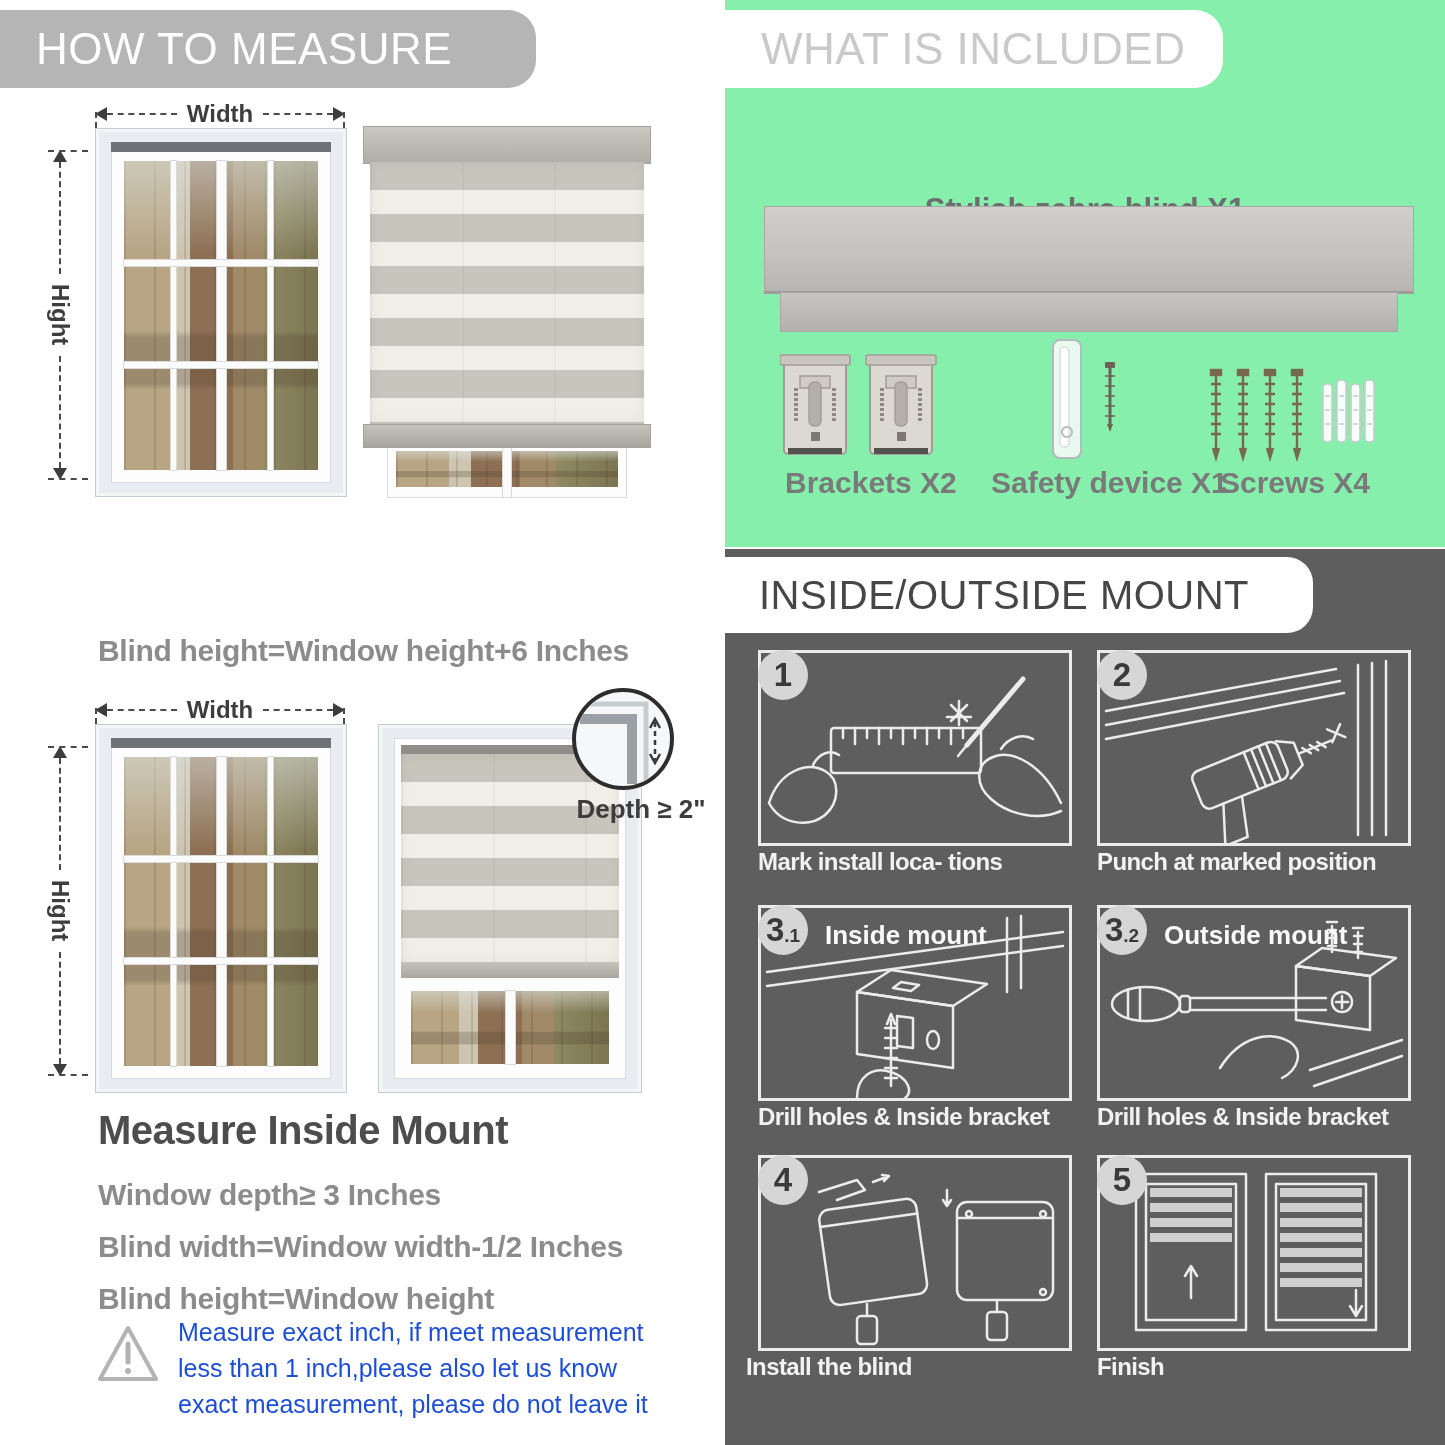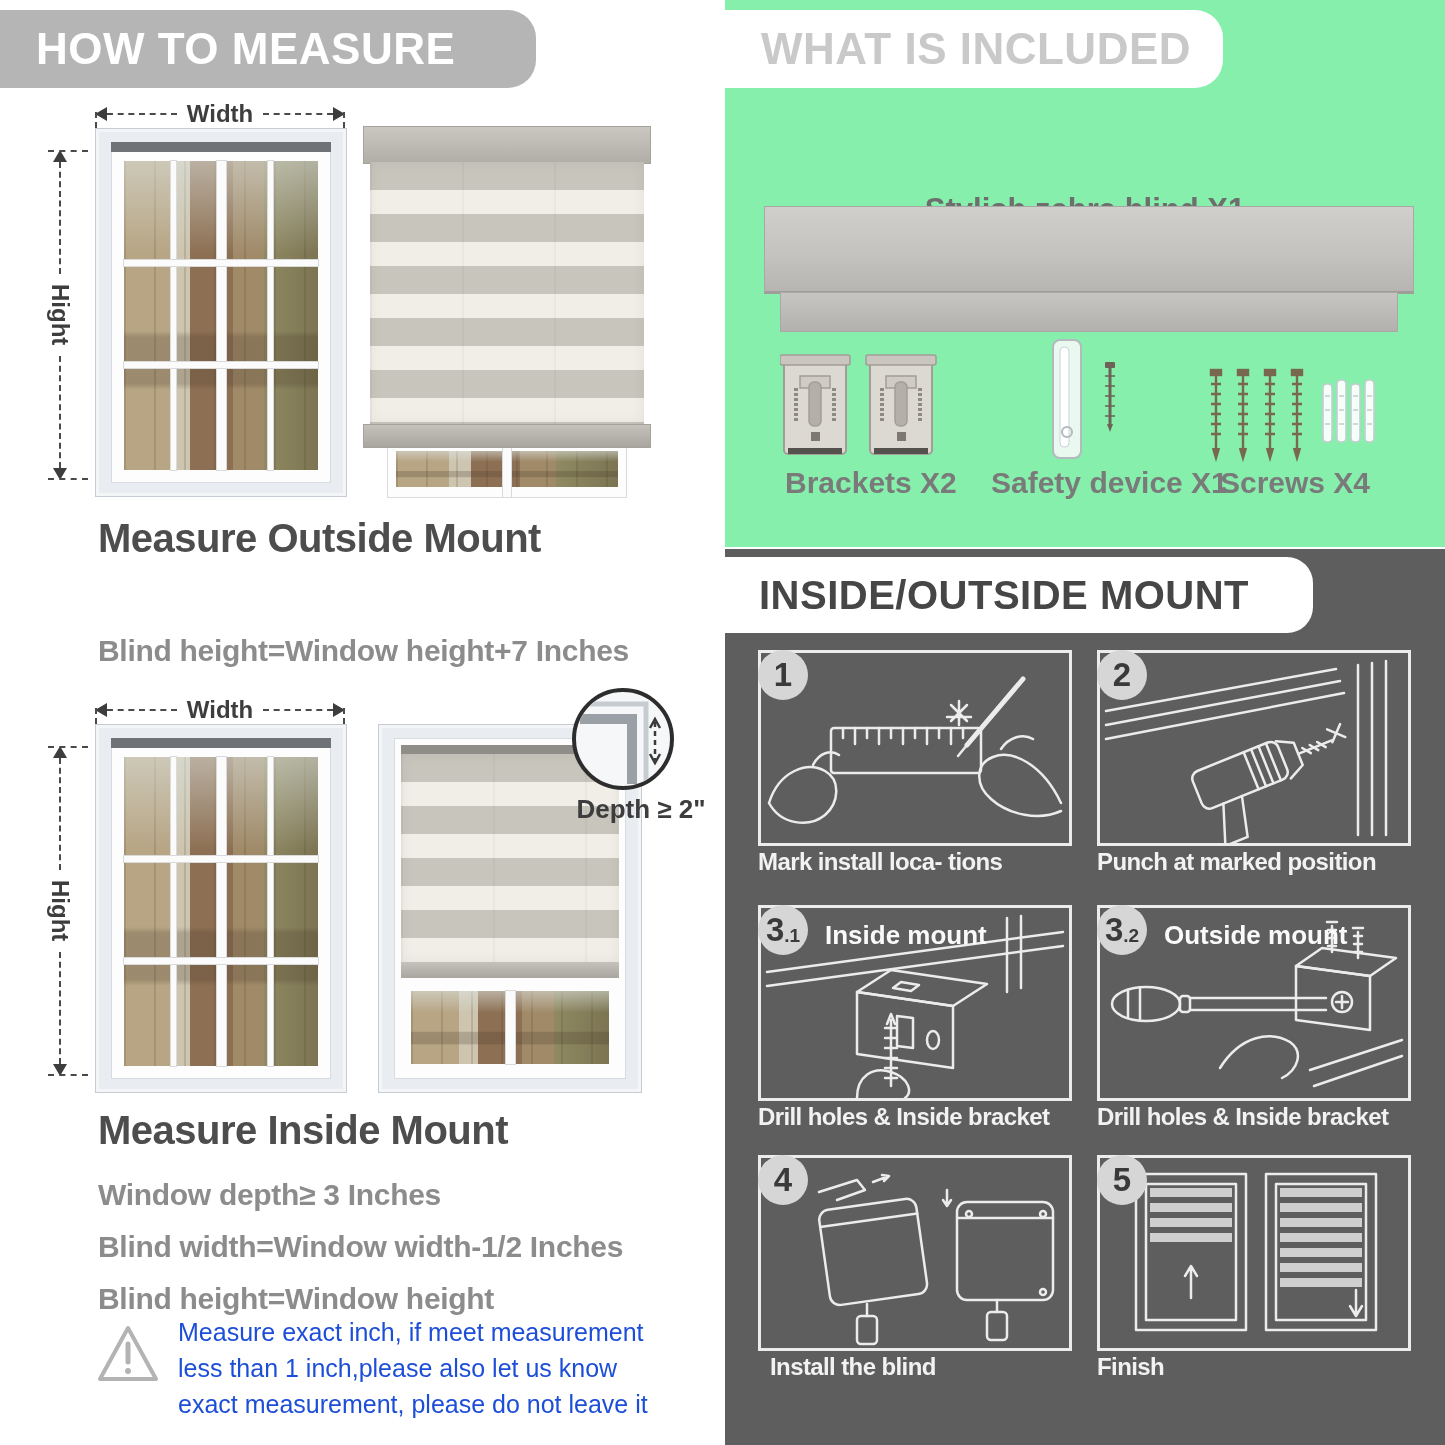--- a/index.html
+++ b/index.html
@@ -1,20 +1,20 @@
 <!DOCTYPE html>
 <html><head>
 <meta charset="utf-8">
 <style>
   html,body{margin:0;padding:0;background:#fff;}
   #stage{position:relative;width:1445px;height:1445px;background:#ffffff;overflow:hidden;
          font-family:"Liberation Sans",sans-serif;}
 
   
-  .banner{position:absolute;display:flex;align-items:center;font-weight:700;letter-spacing:.5px;}
+  .banner{position:absolute;display:flex;align-items:center;font-weight:400;letter-spacing:.5px;}
   #hdr-left{left:0;top:10px;width:500px;height:78px;background:#b5b5b5;border-radius:0 28px 28px 0;
             color:#ffffff;font-size:44px;padding-left:36px;}
   #hdr-included{left:0;top:10px;width:462px;height:78px;background:#ffffff;border-radius:0 28px 28px 0;
             color:#c9c9c9;font-size:44px;padding-left:36px;}
   #hdr-mount{left:0;top:8px;width:554px;height:76px;background:#ffffff;border-radius:0 26px 26px 0;
             color:#464646;font-size:40px;padding-left:34px;}
 
   
   .sec-title{position:absolute;font-weight:700;font-size:40px;color:#4d4d4d;letter-spacing:-.5px;white-space:nowrap;}
   .sec-line{position:absolute;font-weight:700;font-size:30px;color:#8c8c8c;letter-spacing:-.3px;white-space:nowrap;}
@@ -148,22 +148,21 @@
   <div class="blindA" style="left:363px;top:126px;width:288px;height:372px;">
     <div class="peek">
       <div class="pg photo"></div>
       <div class="pm"></div>
     </div>
     <div class="cassette"></div>
     <div class="bodyA stripes"></div>
     <div class="rail"></div>
   </div>
 
-  <div class="sec-title" style="left:98px;top:516px;">Measure Outside Mount</div>
-  <div class="sec-line" style="left:98px;top:634px;">Blind height=Window height+7 Inches</div>
+  <div class="sec-line" style="left:98px;top:634px;">Blind height=Window height+6 Inches</div>
 
   <div class="dimx" style="left:95px;top:702px;width:250px;">
     <span class="ext el"></span>
     <span class="ext er"></span>
     <span class="ah l"></span>
     <span class="dash"></span>
     <span class="lbl">Width</span>
     <span class="dash"></span>
     <span class="ah r"></span>
   </div>
@@ -415,21 +414,21 @@
         <circle cx="282" cy="134" r="3"></circle>
         <path d="M186 32 v14 M182 42 l4 6 l4 -6"></path>
         <path d="M236 142 v12"></path>
         <rect x="226" y="154" width="20" height="28" rx="4"></rect>
       </svg>
       <span class="badge">
           <span>4</span>
         </span>
       <span class="inner-label"></span>
     </div>
-    <div class="step-caption" style="left:45px;top:804px;text-align:right;">Install the blind</div>
+    <div class="step-caption" style="left:21px;top:804px;text-align:right;">Install the blind</div>
 
     <div class="step-box" style="left:372px;top:606px;">
       <svg class="lineart" viewBox="0 0 308 190">
         <rect x="36" y="16" width="110" height="156"></rect>
         <rect x="46" y="26" width="90" height="136"></rect>
         <rect class="fillbar" x="50" y="30" width="82" height="9"></rect>
         <rect class="fillbar" x="50" y="45" width="82" height="9"></rect>
         <rect class="fillbar" x="50" y="60" width="82" height="9"></rect>
         <rect class="fillbar" x="50" y="75" width="82" height="9"></rect>
         <path d="M91 140 V112 M85 118 L91 108 L97 118"></path>

